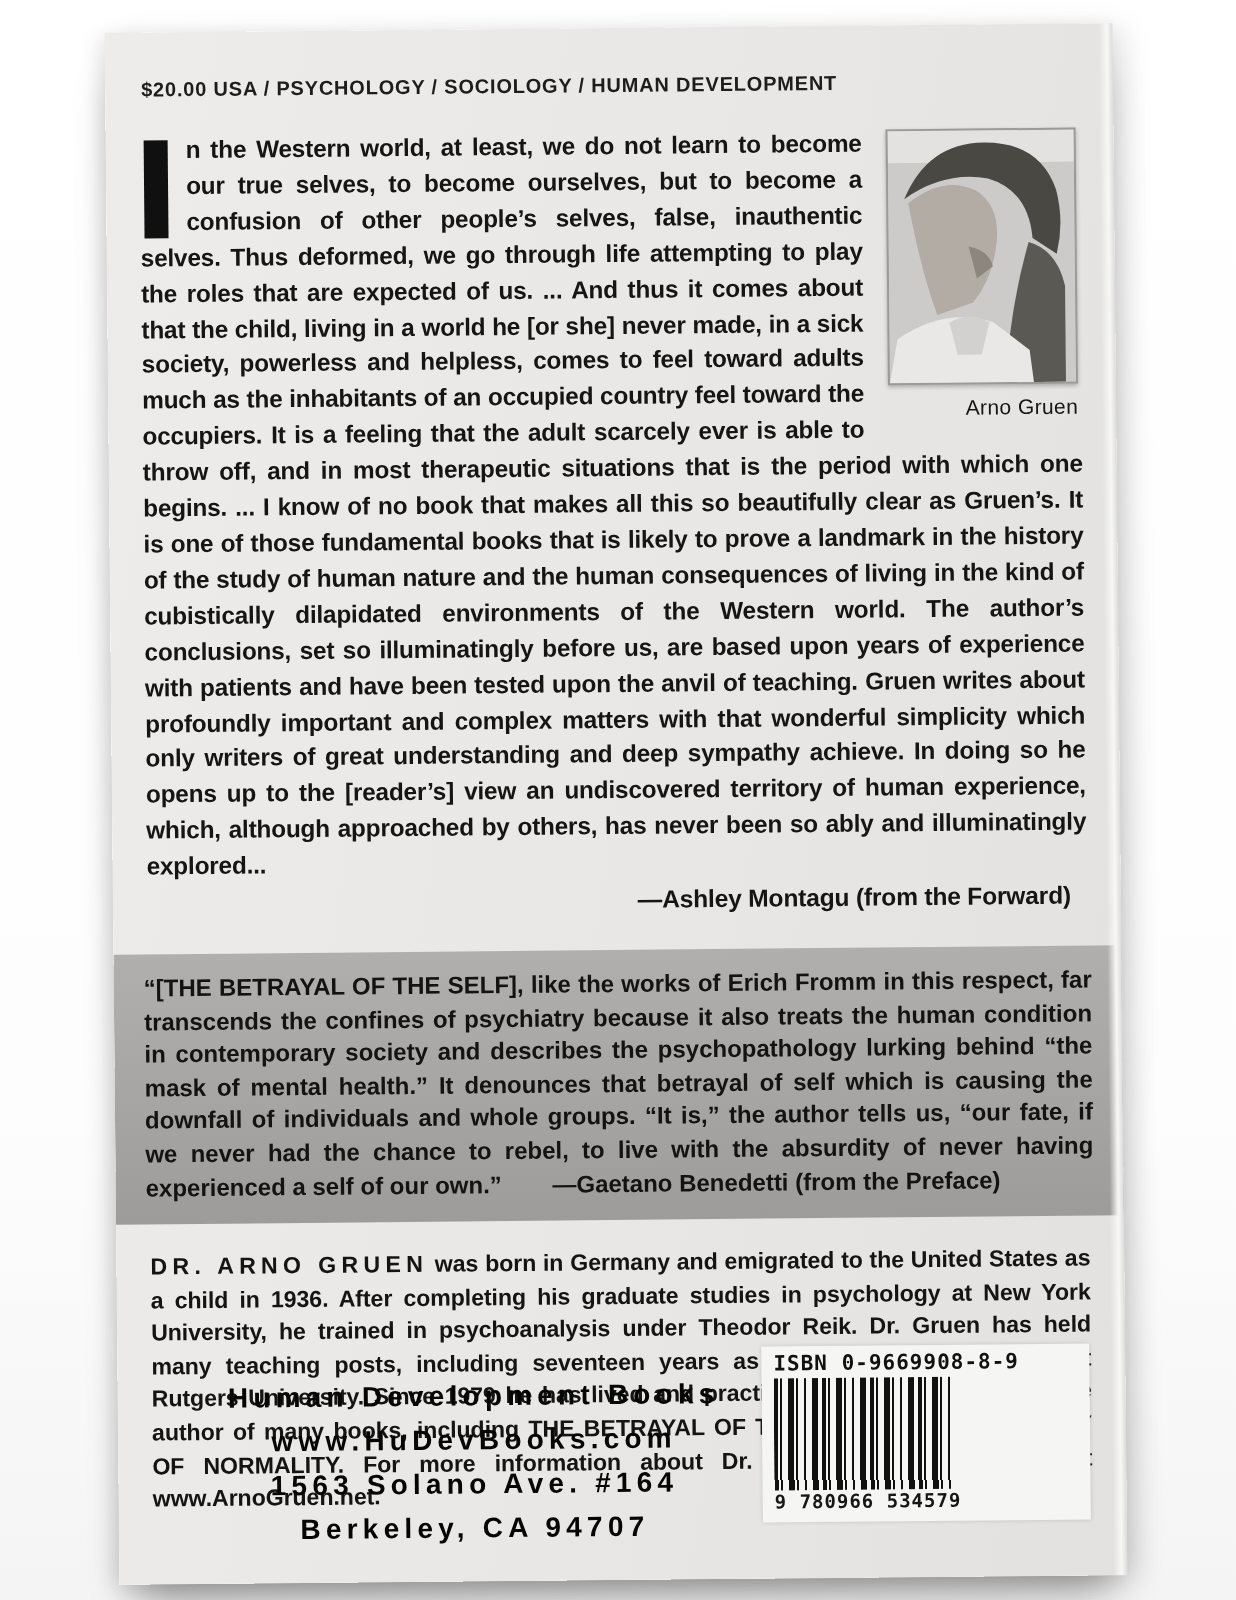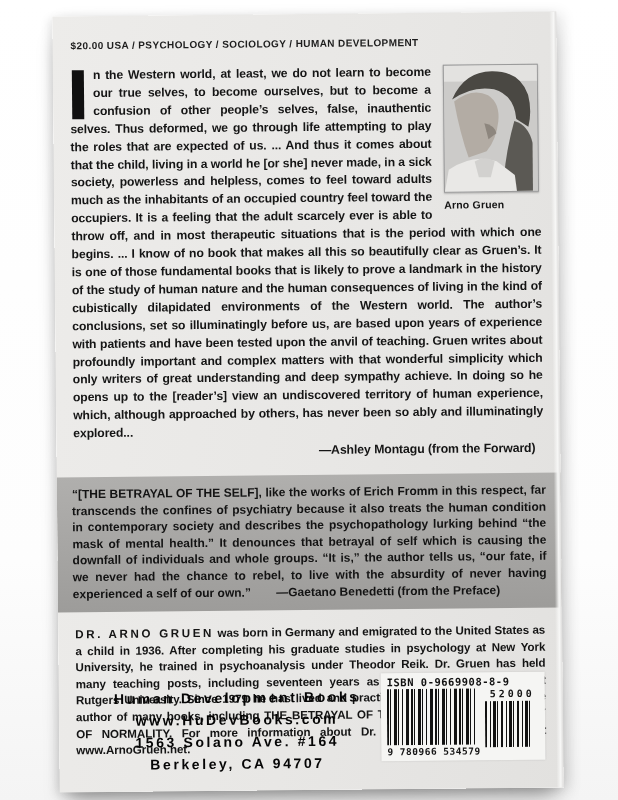--- a/index.html
+++ b/index.html
@@ -25,21 +25,21 @@
   .quote-block{
     margin:16px 17px 0 17px;font-size:12.2px;line-height:17.9px;font-weight:bold;
     letter-spacing:-0.1px;text-align:justify;color:#151515;
   }
   .photo-float{float:right;width:95px;margin:1px 2px 4px 12px;}
   .photo-frame{
     width:93px;height:126px;background:#c9c9c9;border:1px solid #9a9a9a;
     box-shadow:0 1px 2px rgba(0,0,0,0.25);
   }
   .photo-caption{
-    text-align:left;font-size:10.5px;font-weight:bold;margin-top:4px;letter-spacing:0.2px;
+    text-align:right;font-size:10.5px;font-weight:normal;margin-top:4px;letter-spacing:0.2px;
   }
   .dropcap{
     float:left;width:12px;height:49px;background:#101010;color:transparent;
     overflow:hidden;margin:3px 9px 1px 2px;
   }
   .attribution-main{
     text-align:right;font-size:12.3px;font-weight:bold;padding:1px 8px 0 0;letter-spacing:-0.1px;
   }
   .gray-band{
     margin:15px 0 0 0;background:linear-gradient(180deg,#b0afad 0%,#a7a6a4 50%,#9d9c9a 100%);
@@ -135,21 +135,17 @@
       <div>1563 Solano Ave. #164</div>
       <div>Berkeley, CA 94707</div>
     </div>
     <div class="barcode-box">
       <div class="isbn-line">ISBN 0-9669908-8-9</div>
       <div class="codes-row">
         <div class="ean-col">
           <div class="bars-main"></div>
           <div class="ean-digits">9 780966 534579</div>
         </div>
-        <div class="supp-col">
-          <div class="supp-price">52000</div>
-          <div class="bars-supp"></div>
-        </div>
       </div>
     </div>
   </div>
 
 </div>
 
 </body></html>

